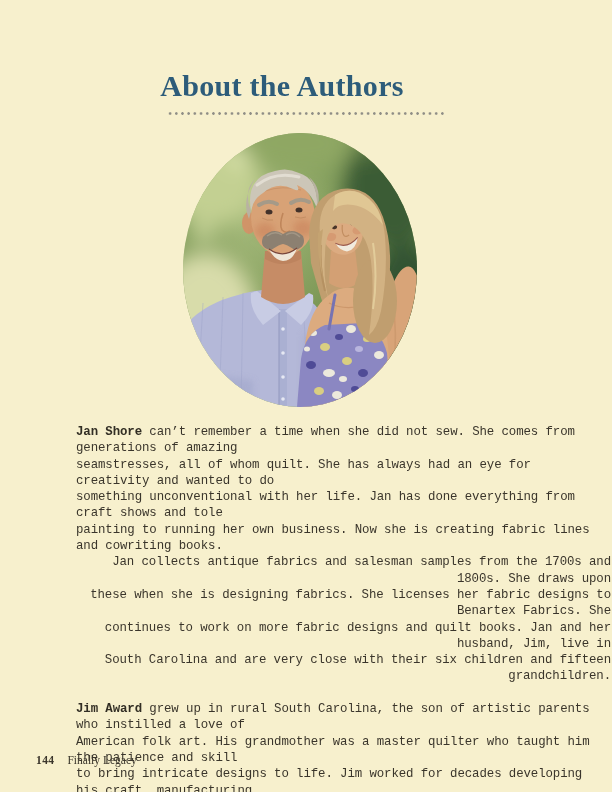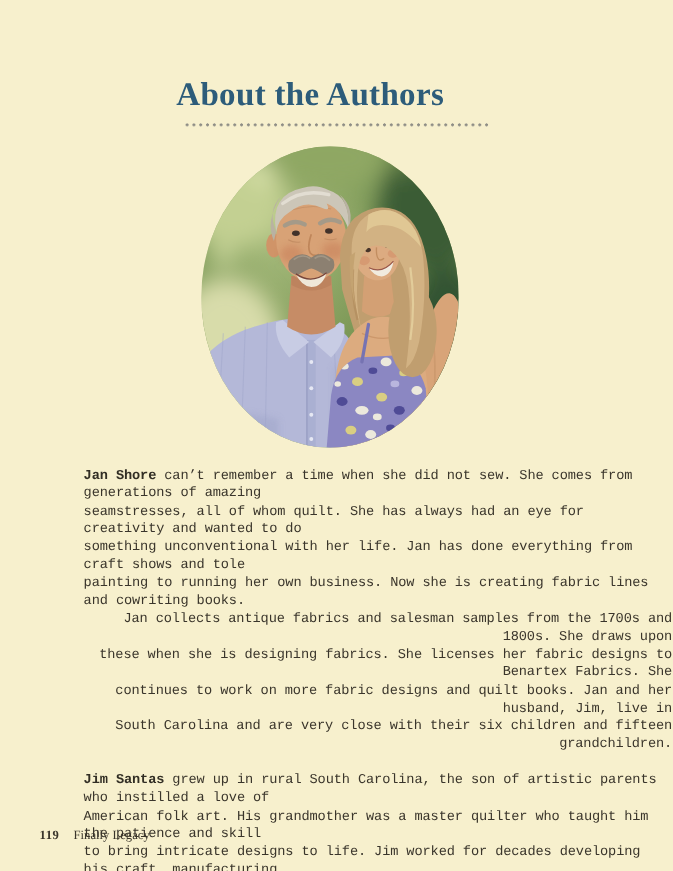--- a/index.html
+++ b/index.html
@@ -201,27 +201,27 @@
 
 <div class="body-text">
   <p><span class="author-lead">Jan Shore</span><span class="flow"> can’t remember a time when she did not sew. She comes from generations of amazing
 seamstresses, all of whom quilt. She has always had an eye for creativity and wanted to do
 something unconventional with her life. Jan has done everything from craft shows and tole
 painting to running her own business. Now she is creating fabric lines and cowriting books.</span></p>
   <p class="indent flow">Jan collects antique fabrics and salesman samples from the 1700s and 1800s. She draws upon
 these when she is designing fabrics. She licenses her fabric designs to Benartex Fabrics. She
 continues to work on more fabric designs and quilt books. Jan and her husband, Jim, live in
 South Carolina and are very close with their six children and fifteen grandchildren.</p>
-  <p class="para-gap"><span class="author-lead">Jim Santas</span><span class="flow"> grew up in rural South Carolina, the son of artistic parents who instilled a love of
+  <p class="para-gap"><span class="author-lead">Jim Award</span><span class="flow"> grew up in rural South Carolina, the son of artistic parents who instilled a love of
 American folk art. His grandmother was a master quilter who taught him the patience and skill
 to bring intricate designs to life. Jim worked for decades developing his craft, manufacturing
 his own designs, and traveling the country to sell his work. Finally, in 2001, he partnered with
 Enesco to create Heartwood Creek, the successful brand that brought Jim worldwide fame. Jim
 has received multiple awards from prestigious trade organizations, including the ICON HONORS
 Life Accomplishment Award in 2012. Through his partnership with Enesco, the Jim Shore
 Collection has grown from a small group of Santas, snowmen, and angels to a broad year-round
 brand respected and sold around the world. Jim’s boundless creativity and unique ability enable
 him to touch people in all walks of life through his art.</span></p>
 </div>
 
 <div class="footer">
-  <span class="page-num">119</span><span>Finally Legacy</span>
+  <span class="page-num">144</span><span>Finally Legacy</span>
 </div>
 
 </body></html>

